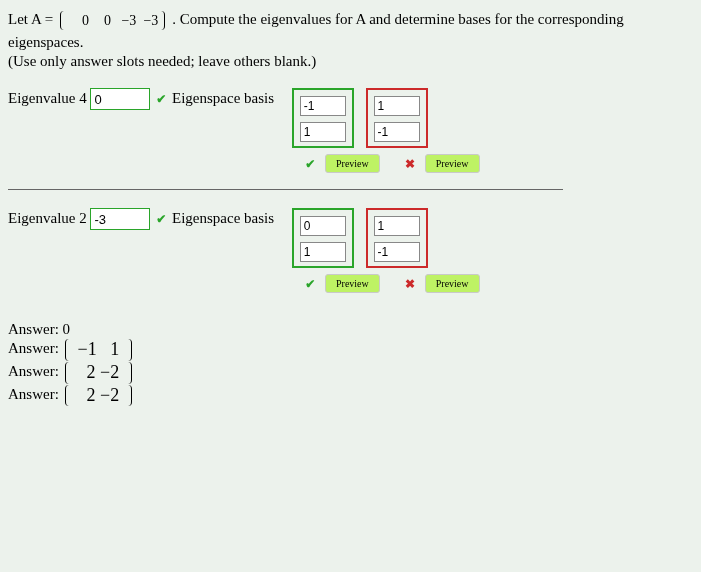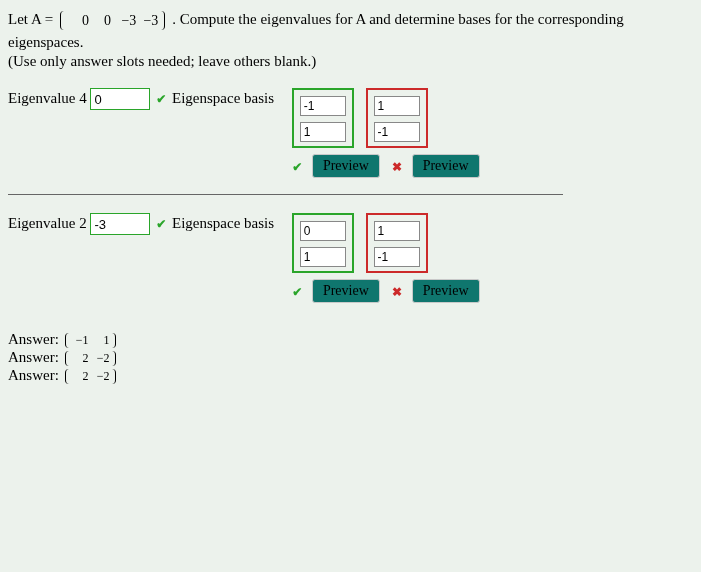--- a/index.html
+++ b/index.html
@@ -21,21 +21,21 @@
     border-right: 1.5px solid #000;
     border-radius: 4px;
     margin: 0 3px;
     font-family: "Times New Roman", serif;
     font-size: 14px;
     line-height: 1.1;
   }
   .matrix .row { white-space: nowrap; text-align: center; }
   .matrix .cell { display: inline-block; min-width: 22px; text-align: right; }
   .matrix.small .cell { min-width: 18px; }
-  .matrix.small { font-size: 12px; padding: 1px 5px; }
+  .matrix.small { font-size: 18px; padding: 1px 12px; }
 
   .eigen-row { margin-top: 18px; }
   .label { display: inline-block; vertical-align: top; margin-top: 2px; }
   .val-input {
     width: 52px;
     height: 18px;
     border: 1px solid #2aa52a;
     font-size: 13px;
     font-family: Arial, sans-serif;
     padding: 1px 3px;
@@ -79,25 +79,25 @@
   }
   .vec-box input:last-child { margin-bottom: 0; }
   .preview-row { text-align: right; margin-top: 6px; }
   .preview-cell {
     display: inline-block;
     width: 96px;
     text-align: right;
   }
   .preview-btn {
     display: inline-block;
-    background: #0f766e;
+    background: #bef264;
     border: 1px solid #c9c9c9;
     border-radius: 3px;
     padding: 3px 10px;
-    font-size: 14px;
+    font-size: 10px;
     font-family: "Times New Roman", serif;
     cursor: pointer;
     margin-left: 4px;
   }
   hr.sep {
     border: none;
     border-top: 1px solid #666;
     margin: 16px 0 2px 0;
     width: 555px;
   }
@@ -174,20 +174,24 @@
         <span class="cross-icon">✖</span>
         <span class="preview-btn">Preview</span>
       </span>
     </div>
   </span>
 </div>
 
 <div class="answers">
   <div class="ans-line">
     <span>Answer:</span>
+    <span>0</span>
+  </div>
+  <div class="ans-line">
+    <span>Answer:</span>
     <span class="matrix small">
       <span class="row"><span class="cell">−1</span></span>
       <span class="row"><span class="cell">1</span></span>
     </span>
   </div>
   <div class="ans-line">
     <span>Answer:</span>
     <span class="matrix small">
       <span class="row"><span class="cell">2</span></span>
       <span class="row"><span class="cell">−2</span></span>

